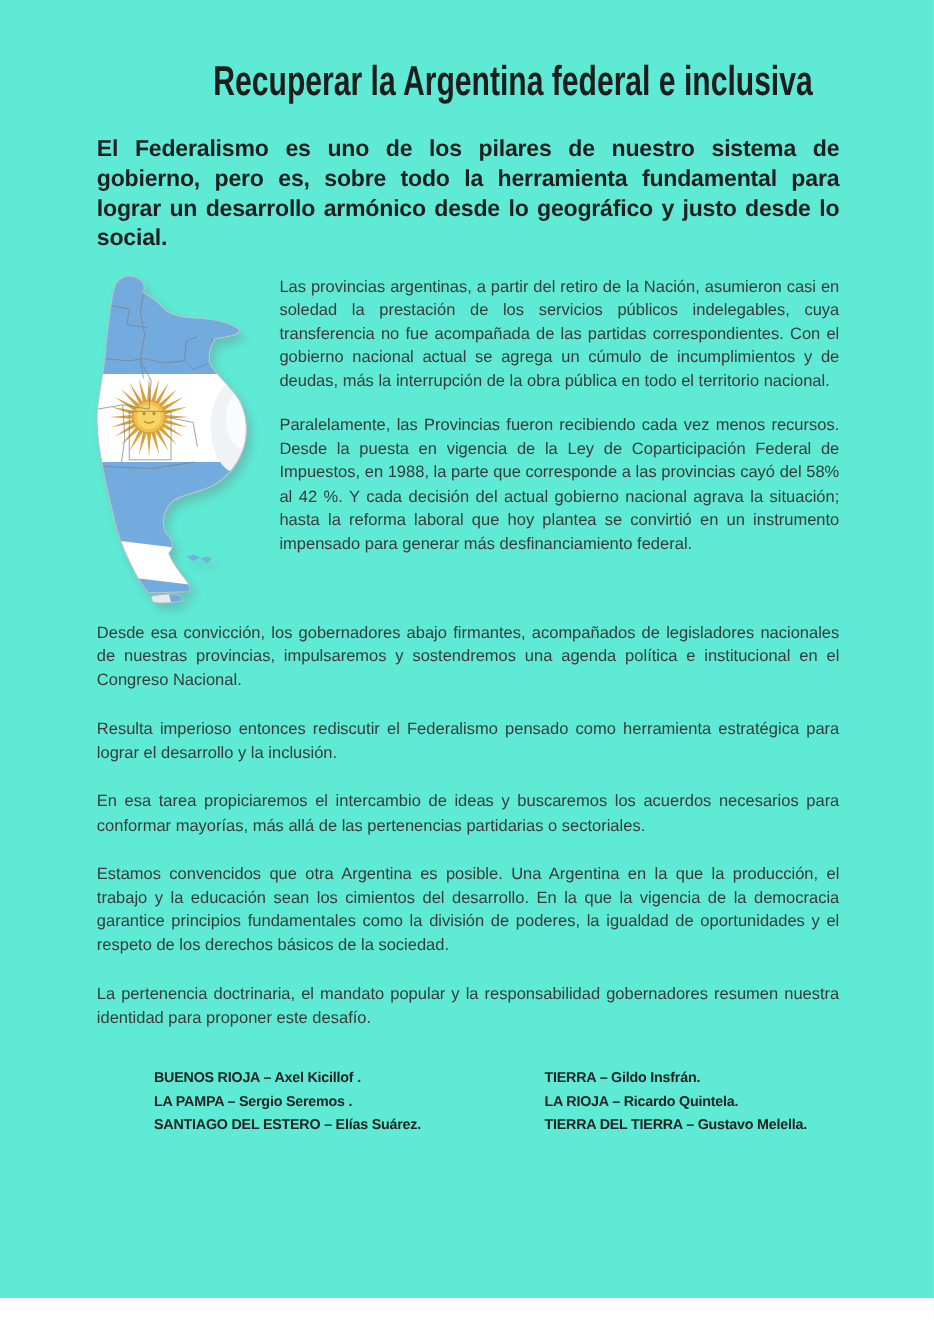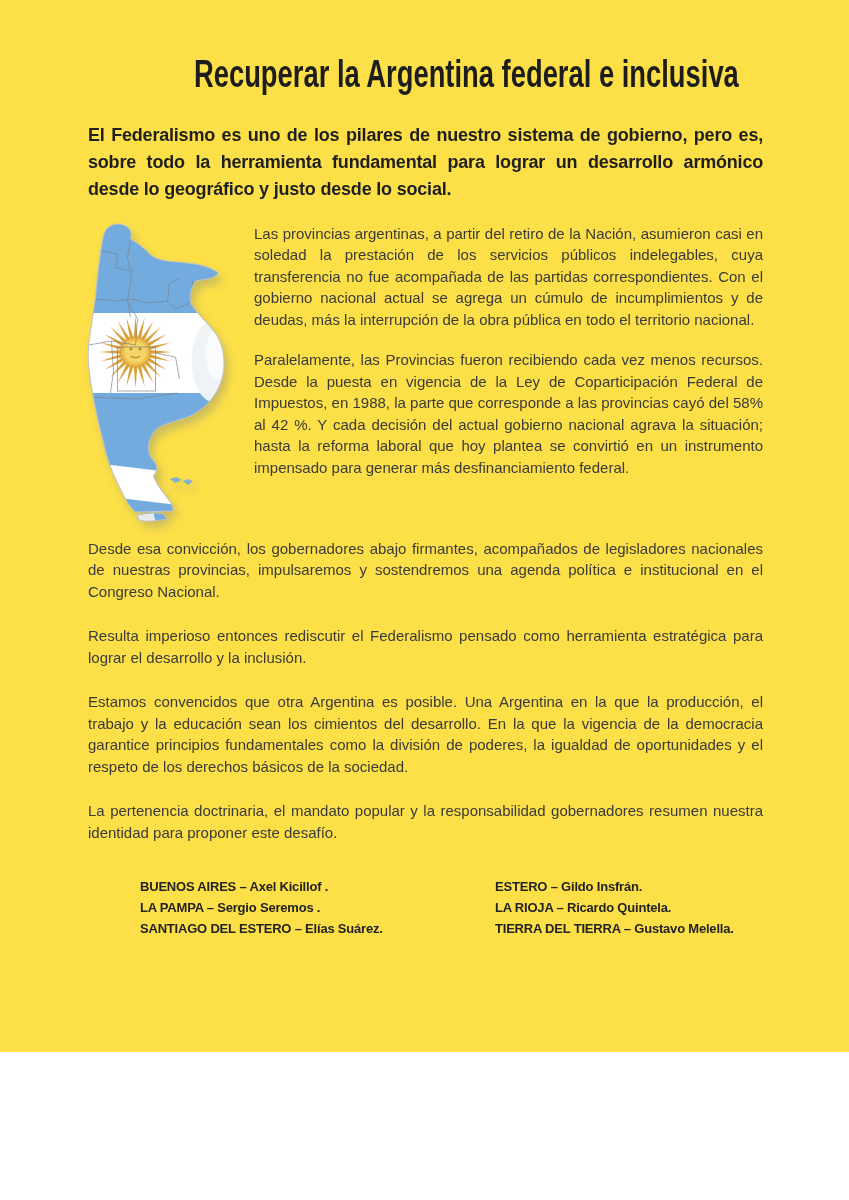--- a/index.html
+++ b/index.html
@@ -1,22 +1,22 @@
 <!DOCTYPE html>
 <html><head>
 <meta charset="utf-8">
 <style>
   * { box-sizing: border-box; }
   html, body { margin: 0; padding: 0; background: #ffffff; }
   .page {
     position: relative;
     width: 849px;
-    height: 1052px;
+    height: 1180px;
     margin: 0 auto;
-    background: #fde047;
+    background: #5eead4;
     font-family: "Liberation Sans", sans-serif;
     color: #3a3a3a;
     padding: 54px 86px 0 88px;
     overflow: hidden;
   }
   h1.title {
     margin: 0;
     text-align: center;
     font-size: 38px;
     font-weight: bold;
@@ -24,21 +24,21 @@
     line-height: 1.1;
     white-space: nowrap;
   }
   h1.title .title-inner {
     display: inline-block;
     transform: scaleX(0.72);
     transform-origin: center;
   }
   p.intro {
     margin: 26px 0 0 0;
-    font-size: 18px;
+    font-size: 21px;
     font-weight: bold;
     letter-spacing: -0.2px;
     line-height: 27px;
     text-align: justify;
     color: #1f1f1f;
   }
   .map-section {
     margin-top: 18px;
     margin-bottom: 12px;
     display: flex;
@@ -155,27 +155,28 @@
       </svg>
     </div>
     <div class="map-text">
       <p>Las provincias argentinas, a partir del retiro de la Nación, asumieron casi en soledad la prestación de los servicios públicos indelegables, cuya transferencia no fue acompañada de las partidas correspondientes. Con el gobierno nacional actual se agrega un cúmulo de incumplimientos y de deudas, más la interrupción de la obra pública en todo el territorio nacional.</p>
       <p>Paralelamente, las Provincias fueron recibiendo cada vez menos recursos. Desde la puesta en vigencia de la Ley de Coparticipación Federal de Impuestos, en 1988, la parte que corresponde a las provincias cayó del 58% al 42 %. Y cada decisión del actual gobierno nacional agrava la situación; hasta la reforma laboral que hoy plantea se convirtió en un instrumento impensado para generar más desfinanciamiento federal.</p>
     </div>
   </div>
 
   <p class="body">Desde esa convicción, los gobernadores abajo firmantes, acompañados de legisladores nacionales de nuestras provincias, impulsaremos y sostendremos una agenda política e institucional en el Congreso Nacional.</p>
   <p class="body">Resulta imperioso entonces rediscutir el Federalismo pensado como herramienta estratégica para lograr el desarrollo y la inclusión.</p>
+  <p class="body">En esa tarea propiciaremos el intercambio de ideas y buscaremos los acuerdos necesarios para conformar mayorías, más allá de las pertenencias partidarias o sectoriales.</p>
   <p class="body">Estamos convencidos que otra Argentina es posible. Una Argentina en la que la producción, el trabajo y la educación sean los cimientos del desarrollo. En la que la vigencia de la democracia garantice principios fundamentales como la división de poderes, la igualdad de oportunidades y el respeto de los derechos básicos de la sociedad.</p>
   <p class="body">La pertenencia doctrinaria, el mandato popular y la responsabilidad gobernadores resumen nuestra identidad para proponer este desafío.</p>
 
   <div class="signatures">
     <div class="sig-row">
-      <span class="sig-left">BUENOS AIRES – Axel Kicillof .</span>
-      <span class="sig-right">ESTERO – Gildo Insfrán.</span>
+      <span class="sig-left">BUENOS RIOJA – Axel Kicillof .</span>
+      <span class="sig-right">TIERRA – Gildo Insfrán.</span>
     </div>
     <div class="sig-row">
       <span class="sig-left">LA PAMPA – Sergio Seremos .</span>
       <span class="sig-right">LA RIOJA – Ricardo Quintela.</span>
     </div>
     <div class="sig-row">
       <span class="sig-left">SANTIAGO DEL ESTERO – Elías Suárez.</span>
       <span class="sig-right">TIERRA DEL TIERRA – Gustavo Melella.</span>
     </div>
   </div>

